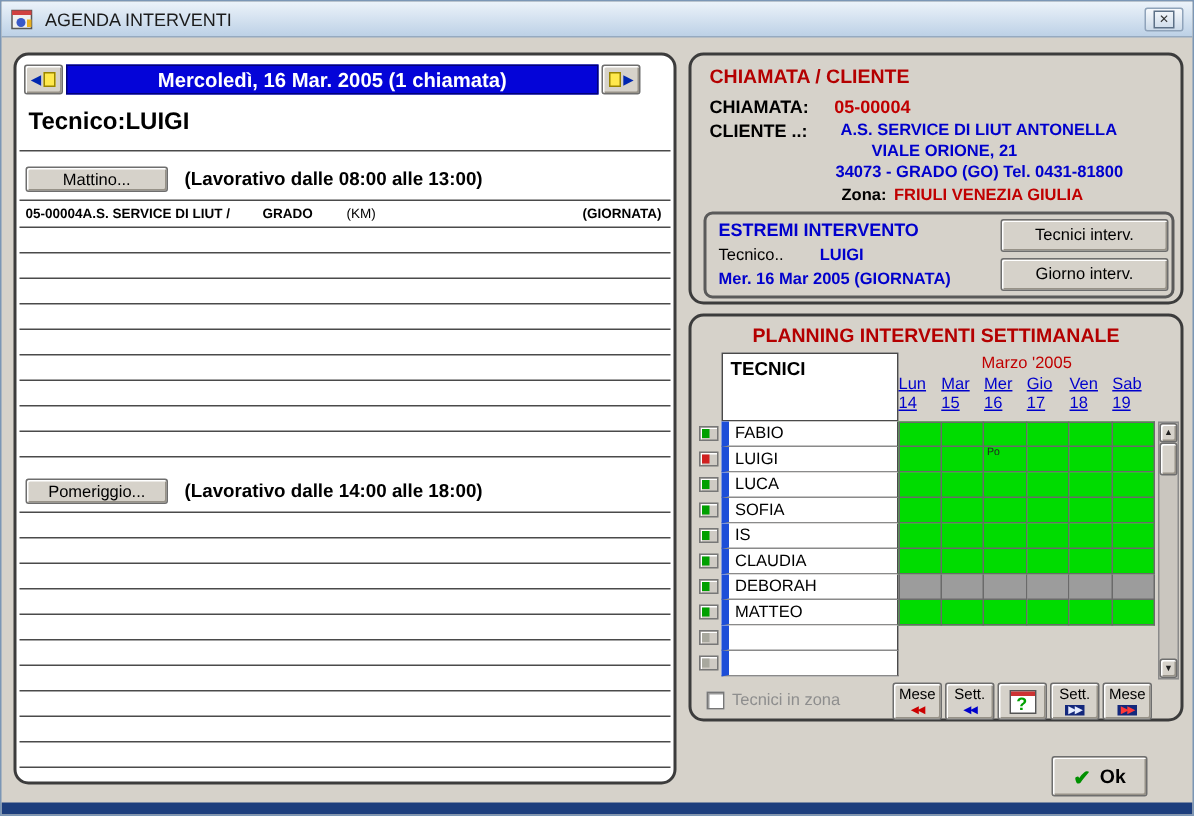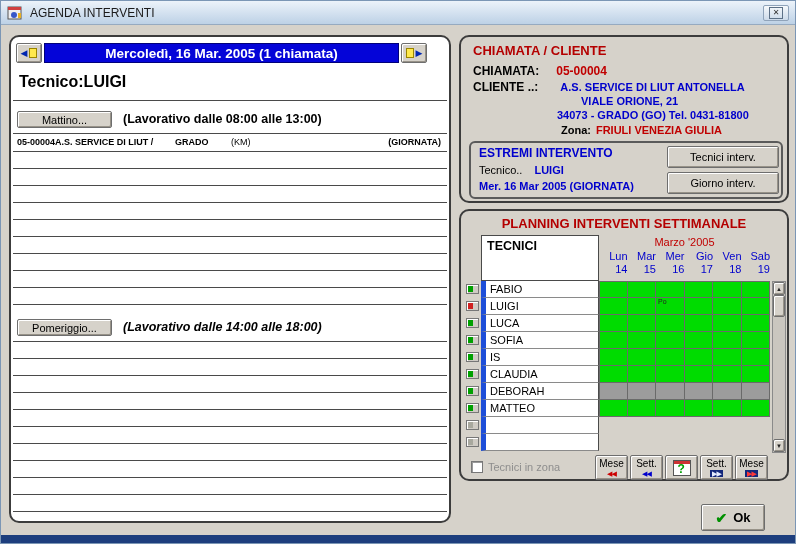--- a/index.html
+++ b/index.html
@@ -33,55 +33,55 @@
   .nav-arrow{font-size:9px;color:#0026b0;line-height:1;}
   .date-banner{position:absolute;left:33px;top:6px;width:355px;height:20px;background:#0404d8;
     border:1px solid #00007a;color:#fff;font-weight:bold;font-size:13.5px;
     display:flex;align-items:center;justify-content:center;white-space:nowrap;}
   .tecnico-heading{position:absolute;left:8px;top:36px;font-size:16px;font-weight:bold;color:#000;}
   .hline{position:absolute;left:2px;right:2px;height:1px;background:#4a4a4a;}
   .section-btn{position:absolute;left:6px;width:95px;height:17px;font-size:11px;}
   .btn-mattino{top:74px;}
   .btn-pomeriggio{top:282px;}
   .hours-label{position:absolute;left:112px;font-size:12.5px;font-weight:bold;color:#000;white-space:nowrap;}
-  .hours-am{top:75px;} .hours-pm{top:283px;font-style:italic;}
+  .hours-am{top:75px;} .hours-pm{top:283px;}
   .appt-row{position:absolute;left:6px;right:6px;top:100px;height:12px;font-size:9px;font-weight:bold;color:#000;}
   .appt-code{position:absolute;left:0;}
   .appt-client{position:absolute;left:38px;}
   .appt-place{position:absolute;left:158px;}
   .appt-note{position:absolute;left:214px;font-weight:normal;}
   .appt-duration{position:absolute;right:2px;}
 
   
   .cliente-panel{position:absolute;left:458px;top:34px;width:330px;height:168px;
     border:2px solid #3c3c3c;border-radius:10px;background:#d6d2ca;}
   .cp-title{position:absolute;left:12px;top:6px;color:#b40000;font-weight:bold;font-size:13px;}
   .cp-row{position:absolute;display:flex;gap:5px;white-space:nowrap;}
   .lbl{font-weight:bold;font-size:12px;color:#000;}
   .lbl-s{font-weight:bold;font-size:11px;color:#000;}
   .val-red{font-weight:bold;font-size:12px;color:#c00000;}
   .val-red-s{font-weight:bold;font-size:11px;color:#c00000;}
   .val-blue{font-weight:bold;font-size:11px;color:#0000cc;}
   .estremi-box{position:absolute;left:8px;top:104px;width:314px;height:58px;
     border:2px solid #5a5a5a;border-radius:6px;}
   .eb-title{position:absolute;left:8px;top:3px;color:#0000cc;font-weight:bold;font-size:12px;}
-  .eb-row{position:absolute;left:8px;display:flex;gap:12px;white-space:nowrap;}
+  .eb-row{position:absolute;left:8px;display:flex;gap:24px;white-space:nowrap;}
   .eb-btn{position:absolute;left:196px;width:112px;height:22px;font-size:11px;}
 
   
   .planning-panel{position:absolute;left:458px;top:208px;width:330px;height:272px;
     border:2px solid #3c3c3c;border-radius:10px;background:#d6d2ca;}
   .pp-title{position:absolute;top:5px;width:100%;text-align:center;color:#b40000;font-weight:bold;font-size:13px;}
   .pg-tecnici{position:absolute;left:20px;top:24px;width:118px;height:46px;background:#fff;
     border:1px solid #4a4a4a;font-weight:bold;font-size:12.5px;padding:3px 0 0 5px;color:#000;}
   .pg-month{position:absolute;left:138px;top:25px;width:171px;height:13px;color:#c00000;
     font-size:11px;text-align:center;line-height:13px;}
   .pg-dowrow,.pg-numrow{position:absolute;left:138px;width:171px;display:flex;}
   .pg-dowrow{top:39px;} .pg-numrow{top:52px;}
-  .pg-dow,.pg-num{width:28.5px;text-align:right;color:#0000cc;font-size:11px;line-height:13px;}
+  .pg-dow,.pg-num{width:28.5px;text-align:left;color:#0000cc;font-size:11px;line-height:13px;text-decoration:underline;}
   .pg-iconcol{position:absolute;left:5px;top:73px;width:14px;}
   .pg-icon{width:13px;height:10px;margin-bottom:7px;background:#cfcbc4;border:1px solid #777;
     box-shadow:inset 1px 1px 0 #fff;position:relative;cursor:pointer;}
   .pg-icon::after{content:"";position:absolute;left:1px;top:1px;width:5px;height:6px;}
   .pg-icon.green::after{background:#00a000;}
   .pg-icon.red::after{background:#d02020;}
   .pg-icon.empty::after{background:#a8a89e;}
   .pg-namecol{position:absolute;left:20px;top:70px;width:118px;}
   .pg-name{height:17px;background:#fff;border-bottom:1px solid #8a8a8a;
     border-left:5px solid #1d4ed8;border-right:1px solid #4a4a4a;

